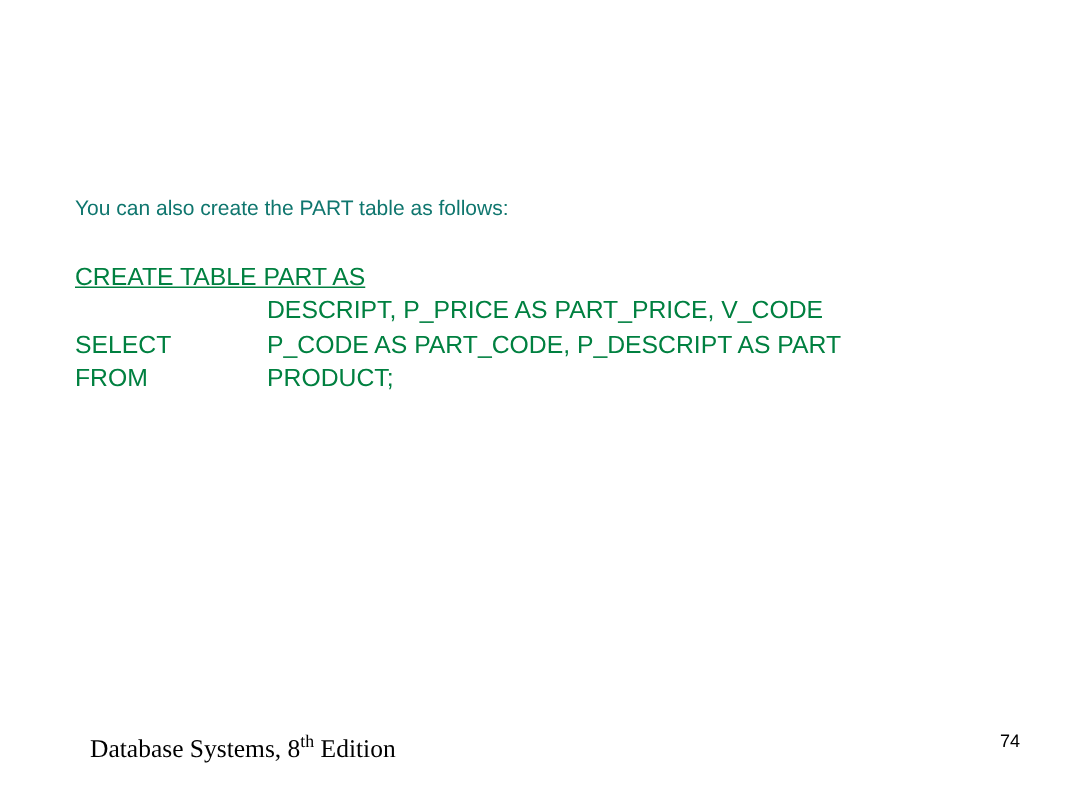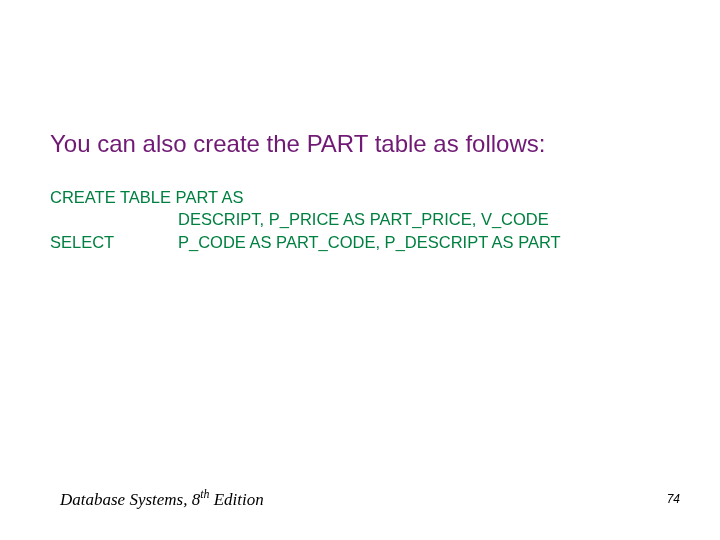--- a/index.html
+++ b/index.html
@@ -15,53 +15,53 @@
       font-family: Arial, Helvetica, sans-serif;
       overflow: hidden;
     }
     .content-area {
       position: absolute;
       left: 50px;
       top: 130px;
       right: 50px;
     }
     .prose-line {
-      font-size: 24px;
-      color: #701a75;
+      font-size: 14px;
+      color: #0f766e;
       font-family: Arial, Helvetica, sans-serif;
       margin-bottom: 28px;
     }
     .sql-block {
       color: #008040;
       font-size: 16.5px;
       font-family: Arial, Helvetica, sans-serif;
       line-height: 1.35;
     }
     .sql-line1 {
       display: block;
+      text-decoration: underline;
     }
     .sql-row {
       display: flex;
     }
     .sql-keyword {
       width: 128px;
       flex-shrink: 0;
     }
     .sql-body {
       flex: 1;
     }
     .footer {
       position: absolute;
       bottom: 30px;
       left: 60px;
       right: 40px;
       display: flex;
       justify-content: space-between;
-      align-items: center;
-      font-style: italic;
+      align-items: flex-start;
     }
     .footer-left {
       font-family: "Times New Roman", Times, serif;
       font-size: 17px;
       color: #000000;
     }
     .footer-left .ord {
       font-size: 0.7em;
       vertical-align: super;
     }
@@ -83,20 +83,24 @@
     <div class="sql-row">
       <span class="sql-keyword"></span>
       <span class="sql-body">DESCRIPT, P_PRICE AS PART_PRICE, V_CODE</span>
     </div>
 
     <div class="sql-row">
       <span class="sql-keyword">SELECT</span>
       <span class="sql-body">P_CODE AS PART_CODE, P_DESCRIPT AS PART</span>
     </div>
 
+    <div class="sql-row">
+      <span class="sql-keyword">FROM</span>
+      <span class="sql-body">PRODUCT;</span>
+    </div>
   </div>
 </div>
 
 <div class="footer">
   <div class="footer-left">
     <span>Database Systems, 8</span><span class="ord">th</span><span> Edition</span>
   </div>
   <div class="footer-right">74</div>
 </div>
 

